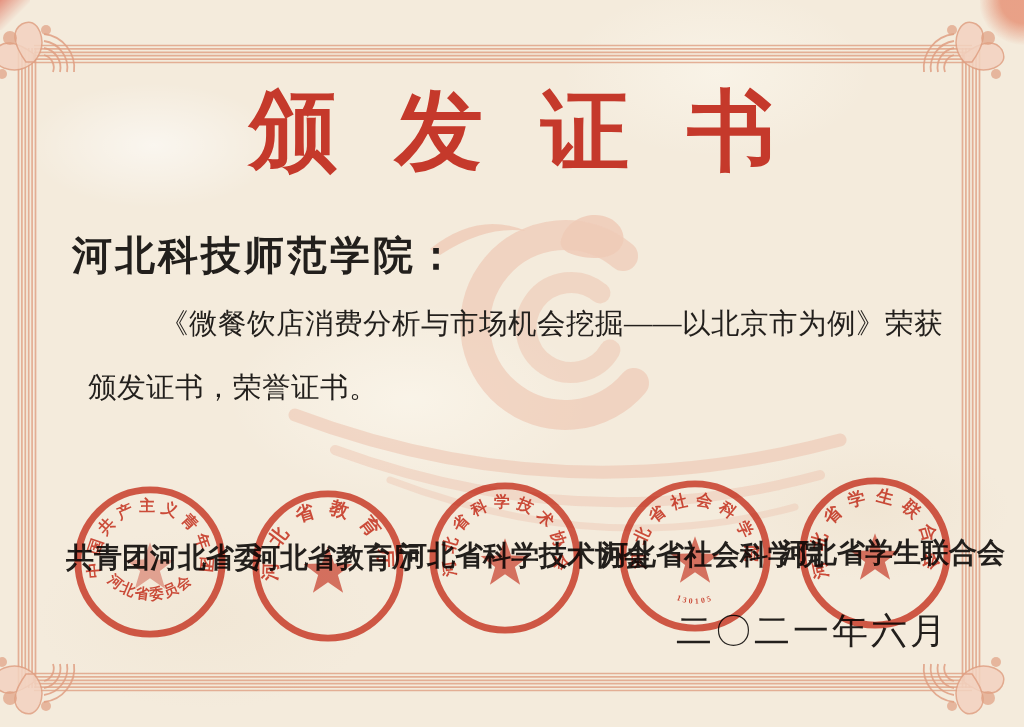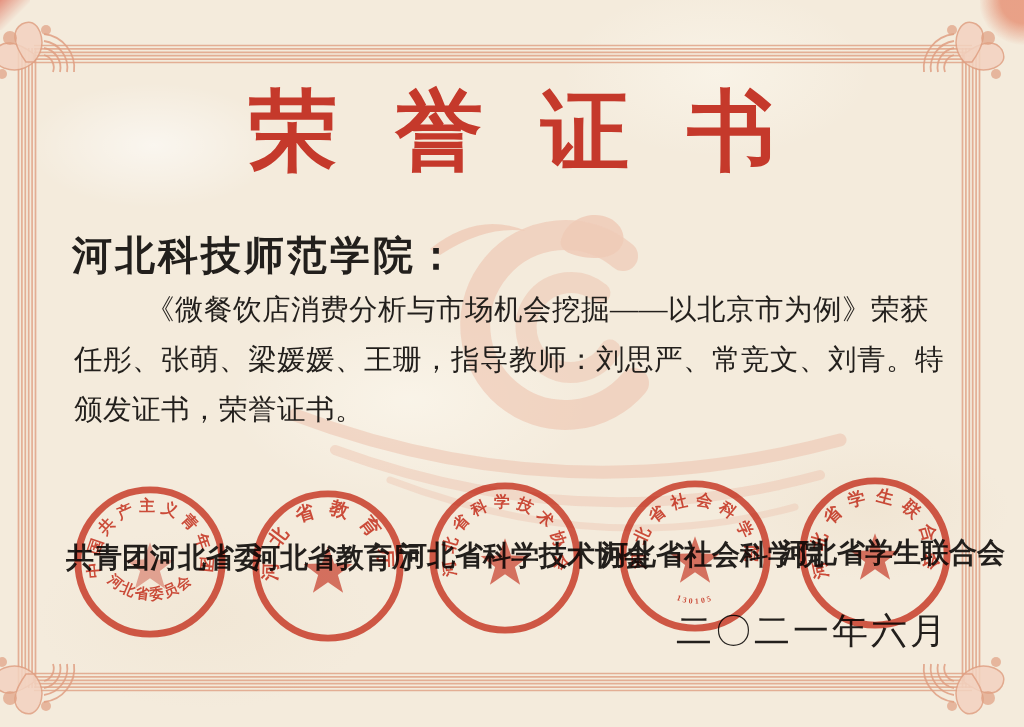--- a/index.html
+++ b/index.html
@@ -28,21 +28,21 @@
     position:absolute;z-index:3;left:0;top:84px;width:1024px;margin:0;
     text-align:center;font-size:88px;font-weight:700;line-height:1.1;
     letter-spacing:58px;text-indent:58px;color:var(--title-red,#c5392b);
   }
   .recipient{
     position:absolute;z-index:3;left:72px;top:228px;
     font-size:40px;font-weight:700;letter-spacing:3px;color:var(--ink,#221f1c);
   }
   .body-text{position:absolute;z-index:3;left:72px;top:284px;width:886px;}
   .body-text p{
-    margin:2px;font-size:28.5px;line-height:48px;white-space:nowrap;
+    margin:16px;font-size:28.5px;line-height:48px;white-space:nowrap;
     color:var(--ink,#221f1c);letter-spacing:.5px;
   }
   .body-text p.indent{padding-left:72px;}
   .issuer-label{
     position:absolute;z-index:3;font-size:28px;font-weight:600;
     color:var(--ink,#221f1c);white-space:nowrap;
   }
   .date{
     position:absolute;z-index:3;left:676px;top:607px;
     font-size:36px;letter-spacing:3px;color:var(--ink,#221f1c);
@@ -125,27 +125,26 @@
   </g>
   <use href="#orn" transform="translate(40,68)"></use>
   <use href="#orn" transform="translate(958,68) scale(-1,1)"></use>
   <use href="#orn" transform="translate(40,668) scale(1,-1)"></use>
   <use href="#orn" transform="translate(958,668) scale(-1,-1)"></use>
 </svg>
 
 <div class="artifact artifact-tl"></div>
 <div class="artifact artifact-tr"></div>
 
-<h1 class="title">荣誉证书</h1>
+<h1 class="title">颁发证书</h1>
 
 <div class="recipient">河北科技师范学院：</div>
 
 <div class="body-text">
   <p class="indent">《微餐饮店消费分析与市场机会挖掘——以北京市为例》荣获</p>
-  <p>任彤、张萌、梁媛媛、王珊，指导教师：刘思严、常竞文、刘青。特</p>
   <p>颁发证书，荣誉证书。</p>
 </div>
 
 <span class="issuer-label" style="left:66px;top:539px;">共青团河北省委</span>
 <span class="issuer-label" style="left:252px;top:539px;">河北省教育厅</span>
 <span class="issuer-label" style="left:399px;top:537px;">河北省科学技术协会</span>
 <span class="issuer-label" style="left:600px;top:536px;">河北省社会科学院</span>
 <span class="issuer-label" style="left:781px;top:534px;">河北省学生联合会</span>
 
 <div class="date">二〇二一年六月</div>

